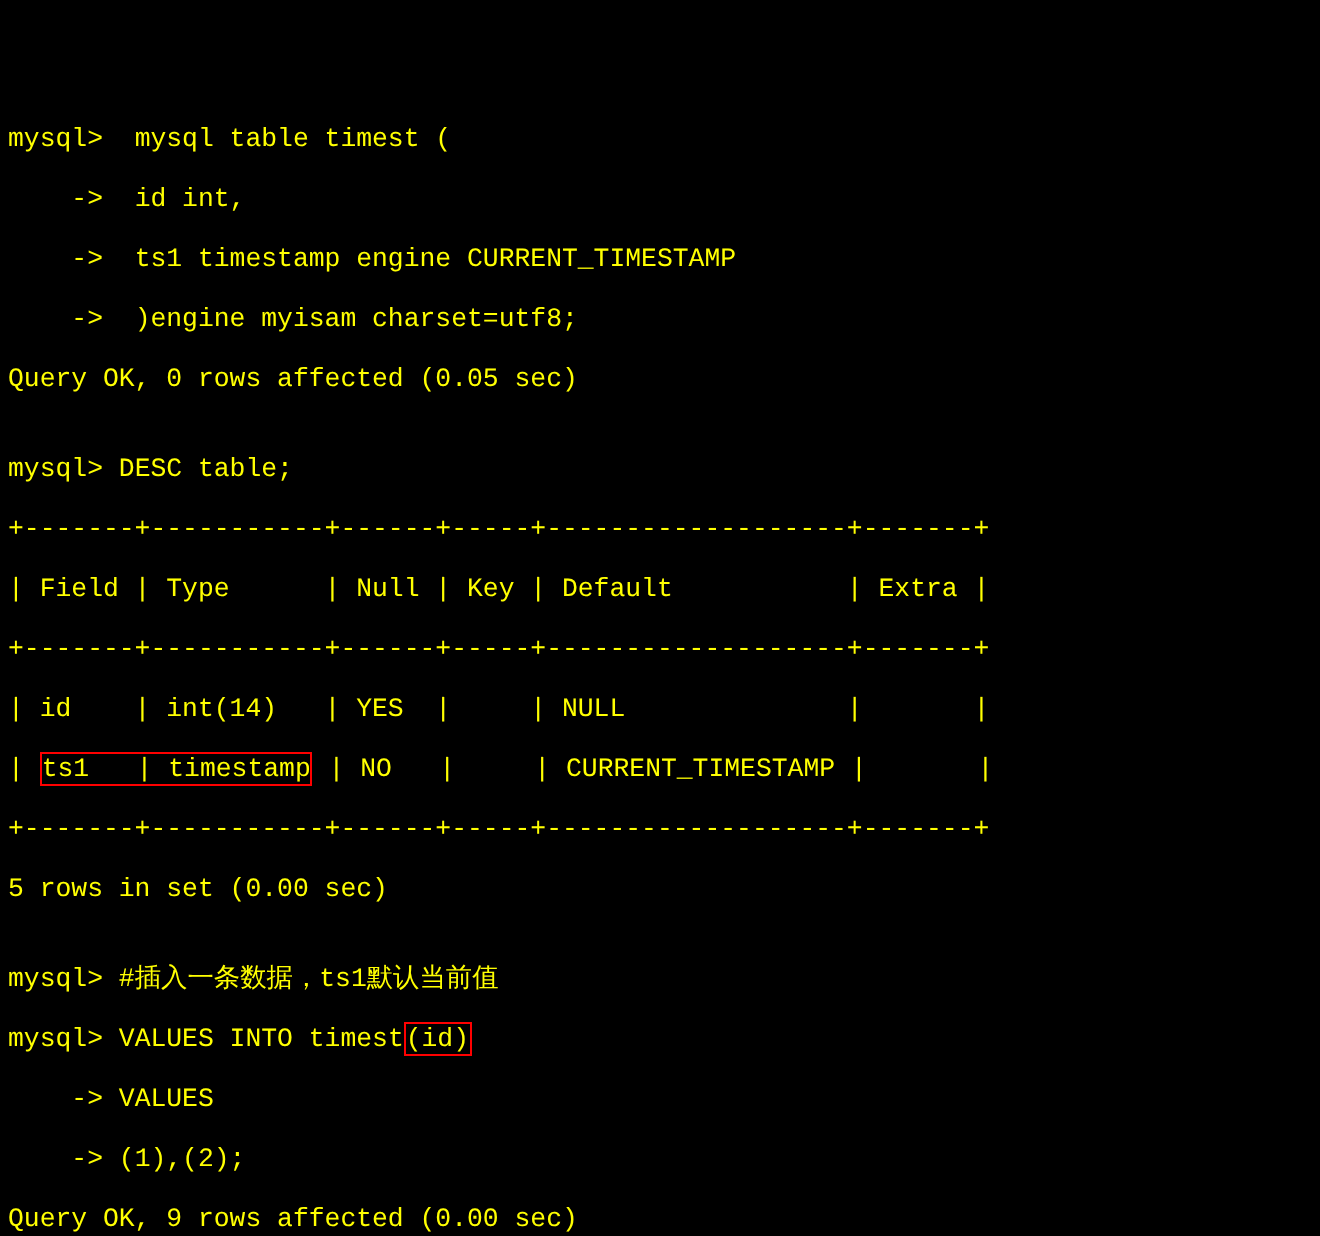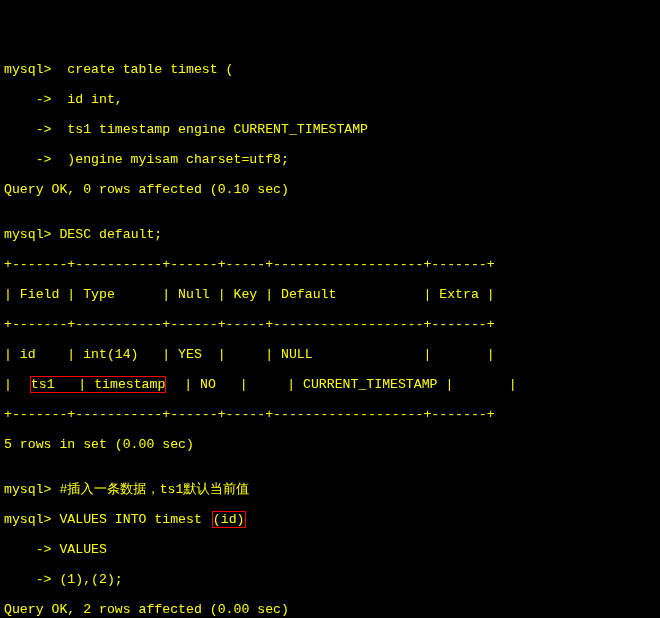--- a/index.html
+++ b/index.html
@@ -17,48 +17,48 @@
       white-space: pre;
       width: 660px;
       height: 618px;
       overflow: hidden;
     }
     .line { display: block; }
     .highlight-box {
       border: 1px solid #ff0000;
       display: inline-block;
       padding: 0 0px;
-      margin: -1px 10px;
+      margin: -1px 0;
     }
   </style>
 </head>
 <body>
 
 
 
-<span class="line"><span>mysql&gt;  </span><span>create table timest (</span></span>
+<span class="line"><span>mysql&gt;  </span><span>mysql table timest (</span></span>
 <span class="line"><span>    -&gt;  </span><span>id int,</span></span>
 <span class="line"><span>    -&gt;  </span><span>ts1 timestamp engine CURRENT_TIMESTAMP</span></span>
 <span class="line"><span>    -&gt;  </span><span>)engine myisam charset=utf8;</span></span>
-<span class="line">Query OK, 0 rows affected (0.10 sec)</span>
+<span class="line">Query OK, 0 rows affected (0.05 sec)</span>
 <span class="line"></span>
-<span class="line"><span>mysql&gt; </span><span>DESC default;</span></span>
+<span class="line"><span>mysql&gt; </span><span>DESC table;</span></span>
 <span class="line">+-------+-----------+------+-----+-------------------+-------+</span>
 <span class="line">| Field | Type      | Null | Key | Default           | Extra |</span>
 <span class="line">+-------+-----------+------+-----+-------------------+-------+</span>
 <span class="line">| id    | int(14)   | YES  |     | NULL              |       |</span>
 <span class="line"><span>| </span><span class="highlight-box">ts1   | timestamp</span><span> | NO   |     | CURRENT_TIMESTAMP |       |</span></span>
 <span class="line">+-------+-----------+------+-----+-------------------+-------+</span>
 <span class="line">5 rows in set (0.00 sec)</span>
 <span class="line"></span>
 <span class="line"><span>mysql&gt; </span><span>#插入一条数据，ts1默认当前值</span></span>
 <span class="line"><span>mysql&gt; </span><span>VALUES INTO timest</span><span class="highlight-box">(id)</span></span>
 <span class="line"><span>    -&gt; </span><span>VALUES</span></span>
 <span class="line"><span>    -&gt; </span><span>(1),(2);</span></span>
-<span class="line">Query OK, 2 rows affected (0.00 sec)</span>
+<span class="line">Query OK, 9 rows affected (0.00 sec)</span>
 
 <span class="line"></span>
 
 
 
 
 
 
 
 

